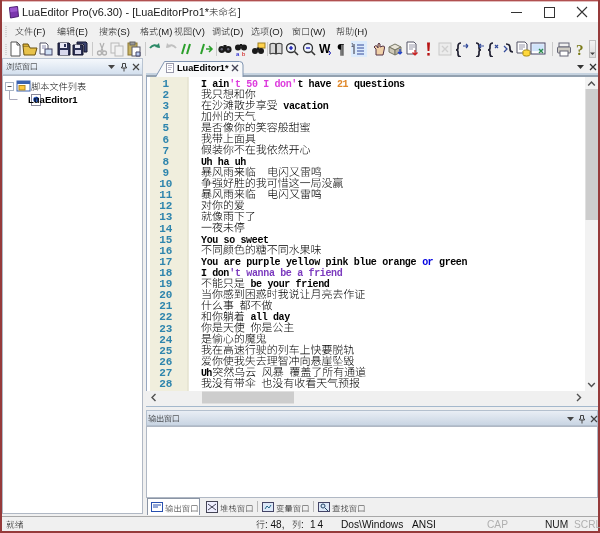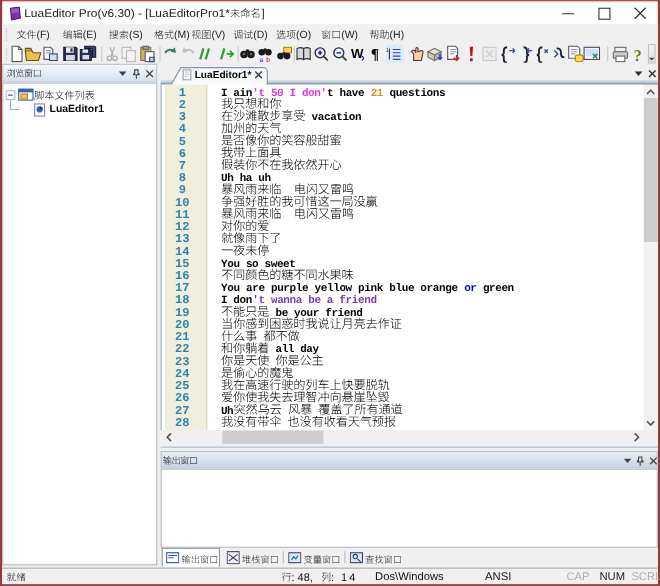--- a/index.html
+++ b/index.html
@@ -464,21 +464,21 @@
 <div style="position:absolute;left:31px;top:81px">
     <svg width="55" height="13" viewBox="0 0 55 13" style="position:absolute;overflow:visible">
       <use href="#g811A" transform="translate(0.0,9.0) scale(0.0920)" fill="#111"></use>
       <use href="#g672C" transform="translate(9.2,9.0) scale(0.0920)" fill="#111"></use>
       <use href="#g6587" transform="translate(18.4,9.0) scale(0.0920)" fill="#111"></use>
       <use href="#g4EF6" transform="translate(27.6,9.0) scale(0.0920)" fill="#111"></use>
       <use href="#g5217" transform="translate(36.8,9.0) scale(0.0920)" fill="#111"></use>
       <use href="#g8868" transform="translate(46.0,9.0) scale(0.0920)" fill="#111"></use>
     </svg>
   </div>
-<div style="position:absolute;left:45px;top:94px;width:60px;height:12px;font:bold 9.5px 'Liberation Sans',sans-serif;color:#000;white-space:nowrap">LuaEditor1</div>
+<div style="position:absolute;left:28px;top:94px;width:60px;height:12px;font:bold 9.5px 'Liberation Sans',sans-serif;color:#000;white-space:nowrap">LuaEditor1</div>
 <div style="position:absolute;left:146px;top:58px;width:452px;height:15px;background:#f0f0f1"></div>
 <div style="position:absolute;left:146px;top:73px;width:452px;height:2px;background:#c6d3e0"></div>
 <div style="position:absolute;left:146px;top:75px;width:452px;height:2px;background:#93a1b0"></div>
 <svg style="position:absolute;left:154px;top:60px" width="95" height="18" viewBox="0 0 95 18">
     <path d="M1 18L10.5 1.5h75a3.5 3.5 0 013.5 3.5V18" fill="#f8f9fa" stroke="#8094b0"></path>
     <rect x="12.5" y="3.5" width="7" height="9" fill="#fff" stroke="#99a"></rect>
     <path d="M14 5.5h4M14 7.5h4M14 9.5h3" stroke="#bbc"></path>
     <path d="M78 5l6 6m0-6l-6 6" stroke="#445" stroke-width="1.4"></path>
   </svg>
 <div style="position:absolute;left:177px;top:63px;width:44px;height:12px;font:bold 9.2px 'Liberation Sans',sans-serif;color:#000">LuaEditor1*</div>
@@ -828,15 +828,15 @@
   </div>
 <div style="position:absolute;left:256px;top:519px">
     <svg width="70" height="12" viewBox="0 0 70 12" style="position:absolute;overflow:visible">
       <use href="#g884C" transform="translate(0,8.8) scale(0.09)" fill="#111"></use>
       <text x="9" y="8.8" font-family="Liberation Sans" font-size="10" fill="#111" xml:space="preserve">: 48, </text>
       <use href="#g5217" transform="translate(36,8.8) scale(0.09)" fill="#111"></use>
       <text x="45" y="8.8" font-family="Liberation Sans" font-size="10" fill="#111" textLength="22">: 14</text>
     </svg>
   </div>
 <div style="position:absolute;left:341px;top:519px;width:70px;height:12px;font:10.2px 'Liberation Sans',sans-serif;color:#111">Dos\Windows</div>
-<div style="position:absolute;left:441px;top:519px;width:40px;height:12px;font:10.2px 'Liberation Sans',sans-serif;color:#111">ANSI</div>
-<div style="position:absolute;left:515px;top:519px;width:30px;height:12px;font:10.2px 'Liberation Sans',sans-serif;color:#b0b0b0">CAP</div>
+<div style="position:absolute;left:412px;top:519px;width:40px;height:12px;font:10.2px 'Liberation Sans',sans-serif;color:#111">ANSI</div>
+<div style="position:absolute;left:487px;top:519px;width:30px;height:12px;font:10.2px 'Liberation Sans',sans-serif;color:#b0b0b0">CAP</div>
 <div style="position:absolute;left:545px;top:519px;width:30px;height:12px;font:10.2px 'Liberation Sans',sans-serif;color:#222">NUM</div>
 <div style="position:absolute;left:574px;top:519px;width:30px;height:12px;font:10.2px 'Liberation Sans',sans-serif;color:#b0b0b0">SCRL</div>
 </body></html>

